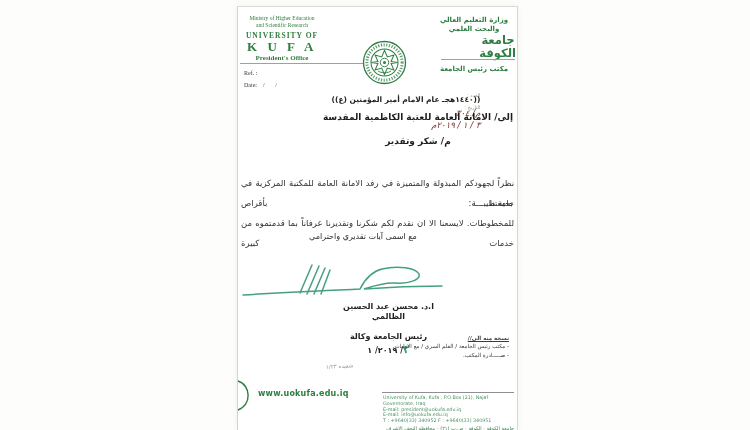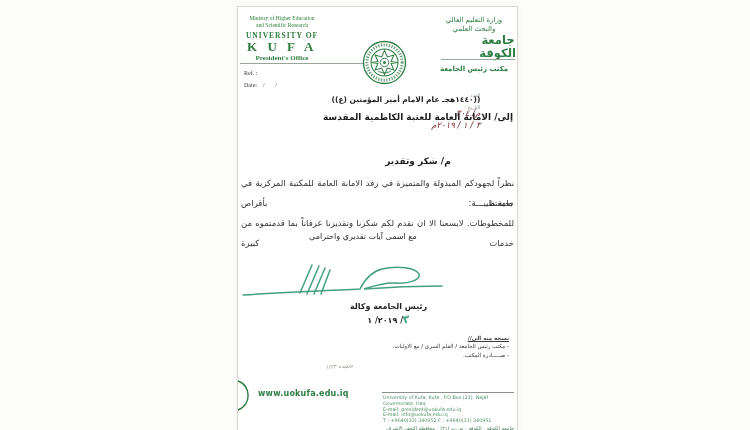--- a/index.html
+++ b/index.html
@@ -21,44 +21,44 @@
   .rule-left{left:2px;top:56px;width:123px;}
   .rule-right{left:203px;top:52px;width:74px;}
   .ref{left:6px;top:63px;font-size:6px;color:#3b3b3b;font-family:"Liberation Serif",serif;}
   .dateL{left:6px;top:75px;font-size:6px;color:#3b3b3b;font-family:"Liberation Serif",serif;}
 
   
   .seal{left:124px;top:33px;}
 
   
   .ar-header{left:194px;top:9px;width:84px;text-align:center;color:#2e7d43;direction:rtl;}
-  .ar-min{font-size:7px;line-height:8.5px;font-weight:normal;}
+  .ar-min{font-size:7px;line-height:8.5px;font-weight:bold;}
   .ar-univ{font-size:11.5px;line-height:13px;font-weight:bold;margin-top:1px;margin-left:48px;}
   .ar-office{font-size:7px;line-height:9px;font-weight:bold;margin-top:5px;}
   .hw-line{right:6px;direction:rtl;white-space:pre;}
   .hw-number{top:56px;}
   .hw-date{top:68px;}
   .hw-label{font-size:5px;color:#8aa08d;}
   .hw-val{font-size:8.5px;color:#7e2f2f;font-style:italic;letter-spacing:1px;}
 
   
   .slogan{left:60px;top:88px;width:216px;text-align:center;font-size:7.5px;font-weight:bold;color:#222;direction:rtl;}
   .to-line{left:40px;top:105px;width:280px;text-align:center;font-size:9px;font-weight:bold;color:#1d1d1d;direction:rtl;}
-  .subject{left:40px;top:129px;width:280px;text-align:center;font-size:9px;font-weight:bold;color:#1d1d1d;direction:rtl;margin-top:20px;}
+  .subject{left:40px;top:129px;width:280px;text-align:center;font-size:9px;font-weight:bold;color:#1d1d1d;direction:rtl;}
   .greeting{right:4px;top:151px;font-size:8.5px;color:#2d2d2d;direction:rtl;margin-top:40px;}
   .para{left:3px;top:166px;width:273px;direction:rtl;color:#333;}
   .pl{font-size:8.5px;line-height:20px;text-align:right;}
   .pl.j{text-align:justify;text-align-last:justify;}
   .closing{left:60px;top:225px;width:130px;text-align:center;font-size:8px;color:#2d2d2d;direction:rtl;}
 
   .sig{left:2px;top:250px;}
 
   .name-block{left:88px;top:295px;width:125px;text-align:center;direction:rtl;color:#1f1f1f;}
   .sig-name{font-size:8px;font-weight:bold;line-height:10px;}
-  .sig-title{font-size:8px;font-weight:bold;line-height:10px;margin-top:0;}
+  .sig-title{font-size:8px;font-weight:bold;line-height:10px;margin-top:10px;}
   .sig-date{direction:ltr;font-size:8px;font-weight:bold;margin-top:1px;}
   .hand-day{color:#44a07e;font-size:11px;font-weight:bold;display:inline-block;transform:rotate(-12deg);}
 
   .cc{right:8px;top:327px;direction:rtl;color:#3c3c3c;text-align:right;}
   .cc-h{font-size:5.5px;line-height:8px;font-weight:bold;text-decoration:underline;}
   .cc-i{font-size:5.5px;line-height:8.5px;}
 
   .pencil{left:88px;top:356px;font-size:5.5px;color:#9b958a;transform:rotate(-3deg);direction:rtl;}
 
   .arc{left:-1px;top:372px;}
@@ -131,20 +131,21 @@
       <g fill="none" stroke="#44a07e" stroke-width="1.5" stroke-linecap="round">
         <path d="M3 38 C 35 36, 55 35, 78 34 C 95 33, 108 33, 120 32 C 124 24, 130 15, 142 12 C 158 8, 176 11, 179 17 C 181 23, 168 27, 156 26 C 144 25, 133 29, 124 32 C 150 30, 178 29, 202 29"></path>
         <path d="M60 36 L72 8"></path>
         <path d="M67 37 L79 9"></path>
         <path d="M74 37 L85 11"></path>
         <path d="M81 37 L90 13"></path>
       </g>
     </svg>
 
     <div class="name-block">
+      <div class="sig-name">ا.د. محسن عبد الحسين الظالمي</div>
       <div class="sig-title">رئيس الجامعة وكالة</div>
       <div class="sig-date">
         <span class="pre">٢٠١٩/ ١ /</span><span class="hand-day">٣</span>
       </div>
     </div>
 
     <div class="cc">
       <div class="cc-h">نسخة منه الى//</div>
       <div class="cc-i">- مكتب رئيس الجامعة / القلم السري / مع الاوليات.</div>
       <div class="cc-i">- صـــــادرة المكتب.</div>

